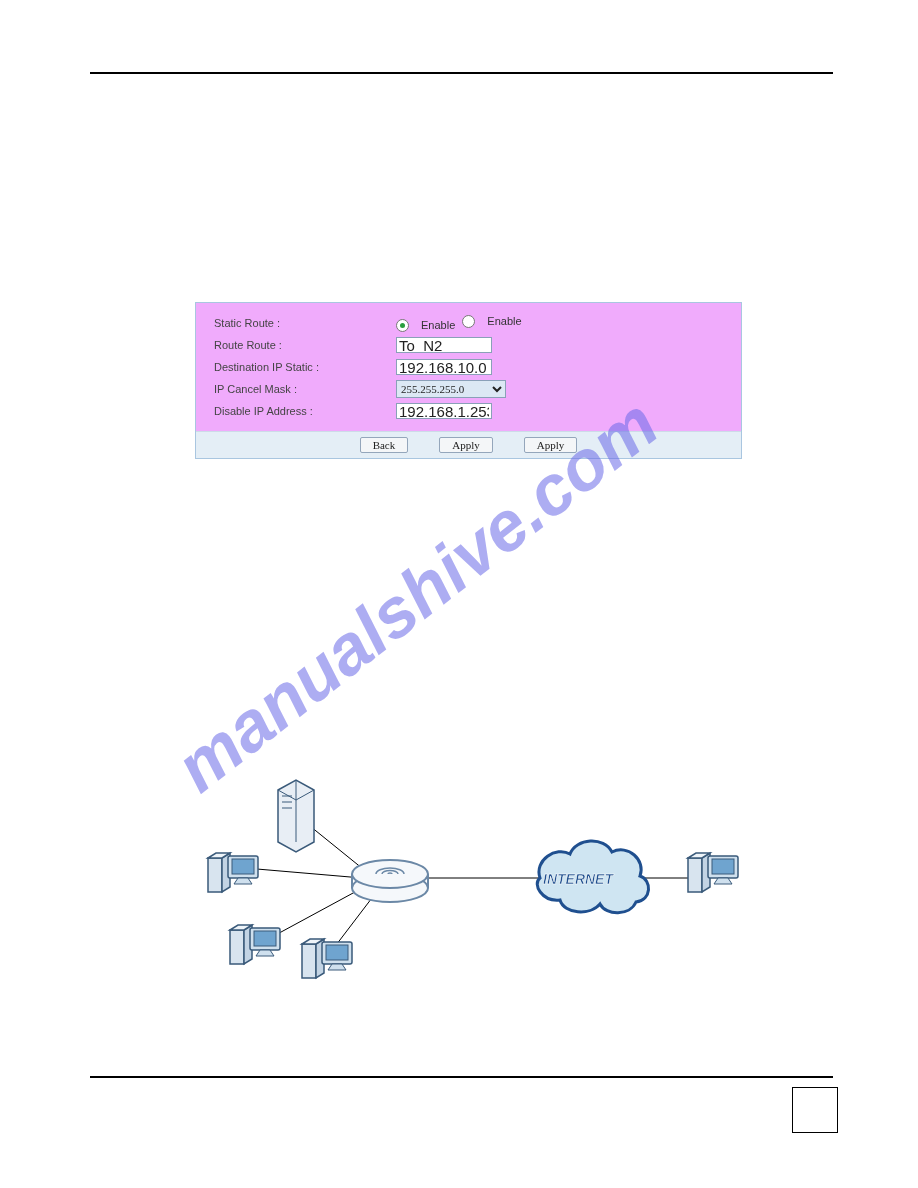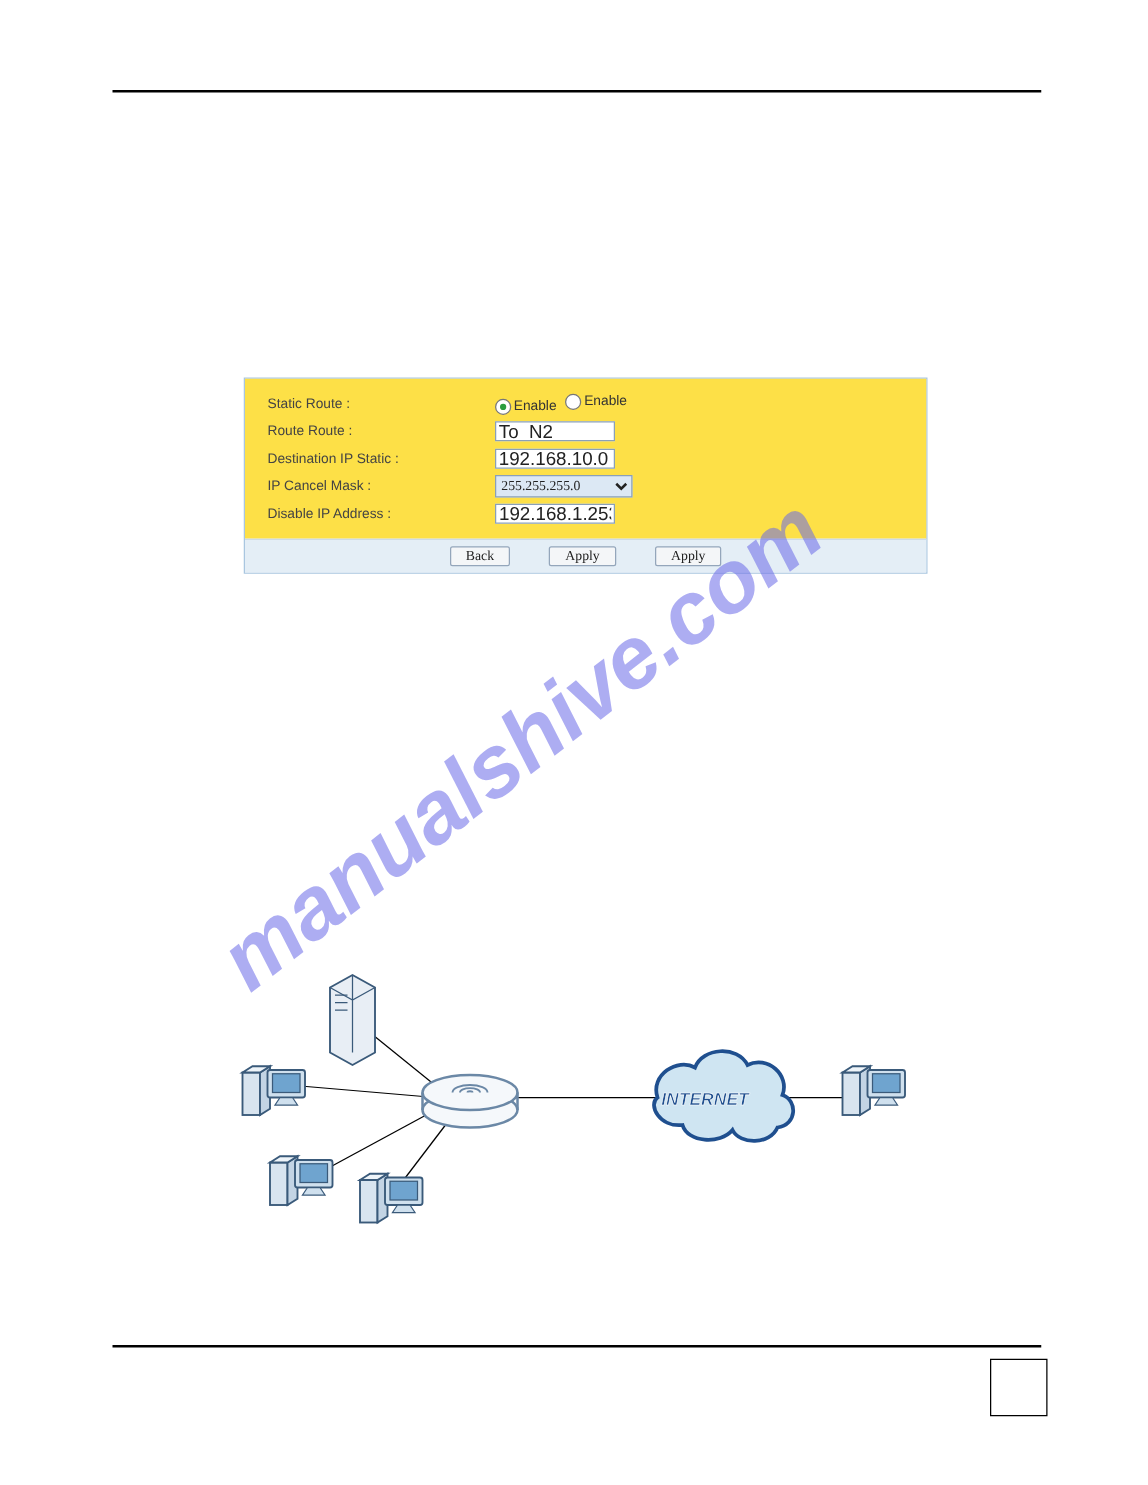--- a/index.html
+++ b/index.html
@@ -45,21 +45,21 @@
     top: 302px;
     left: 195px;
     width: 545px;
     border: 1px solid #a9c6e0;
     background: #fff;
     font-size: 11px;
     color: #333;
   }
   .form-body {
     padding: 10px 18px 8px 18px;
-    background: #fde047;
+    background: #f0abfc;
   }
   .form-row {
     display: flex;
     align-items: center;
     height: 20px;
     margin-bottom: 2px;
   }
   .form-row label {
     flex: 0 0 182px;
     color: #444;
@@ -82,21 +82,21 @@
     height: 18px;
     font-size: 11px;
     width: 110px;
     background: #dce8f4;
     color: #222;
     font-family: Liberation Serif, serif;
   }
   .radio-wrap {
     display: inline-flex;
     align-items: center;
-    gap: 2px;
+    gap: 12px;
     margin-right: 4px;
   }
   .radio-dot {
     width: 11px; height: 11px;
     border: 1px solid #777;
     border-radius: 50%;
     display: inline-flex;
     align-items: center; justify-content: center;
     background: #fff;
   }
@@ -120,21 +120,21 @@
     margin: 0 14px;
     border-radius: 2px;
     color: #222;
     font-family: Liberation Serif, serif;
   }
 
   
   .diagram {
     position: absolute;
     top: 778px;
-    left: 176px;
+    left: 190px;
     width: 555px;
     height: 230px;
   }
   .diagram svg {
     position: absolute;
     top: 0; left: 0;
     width: 555px;
     height: 230px;
     overflow: visible;
   }

